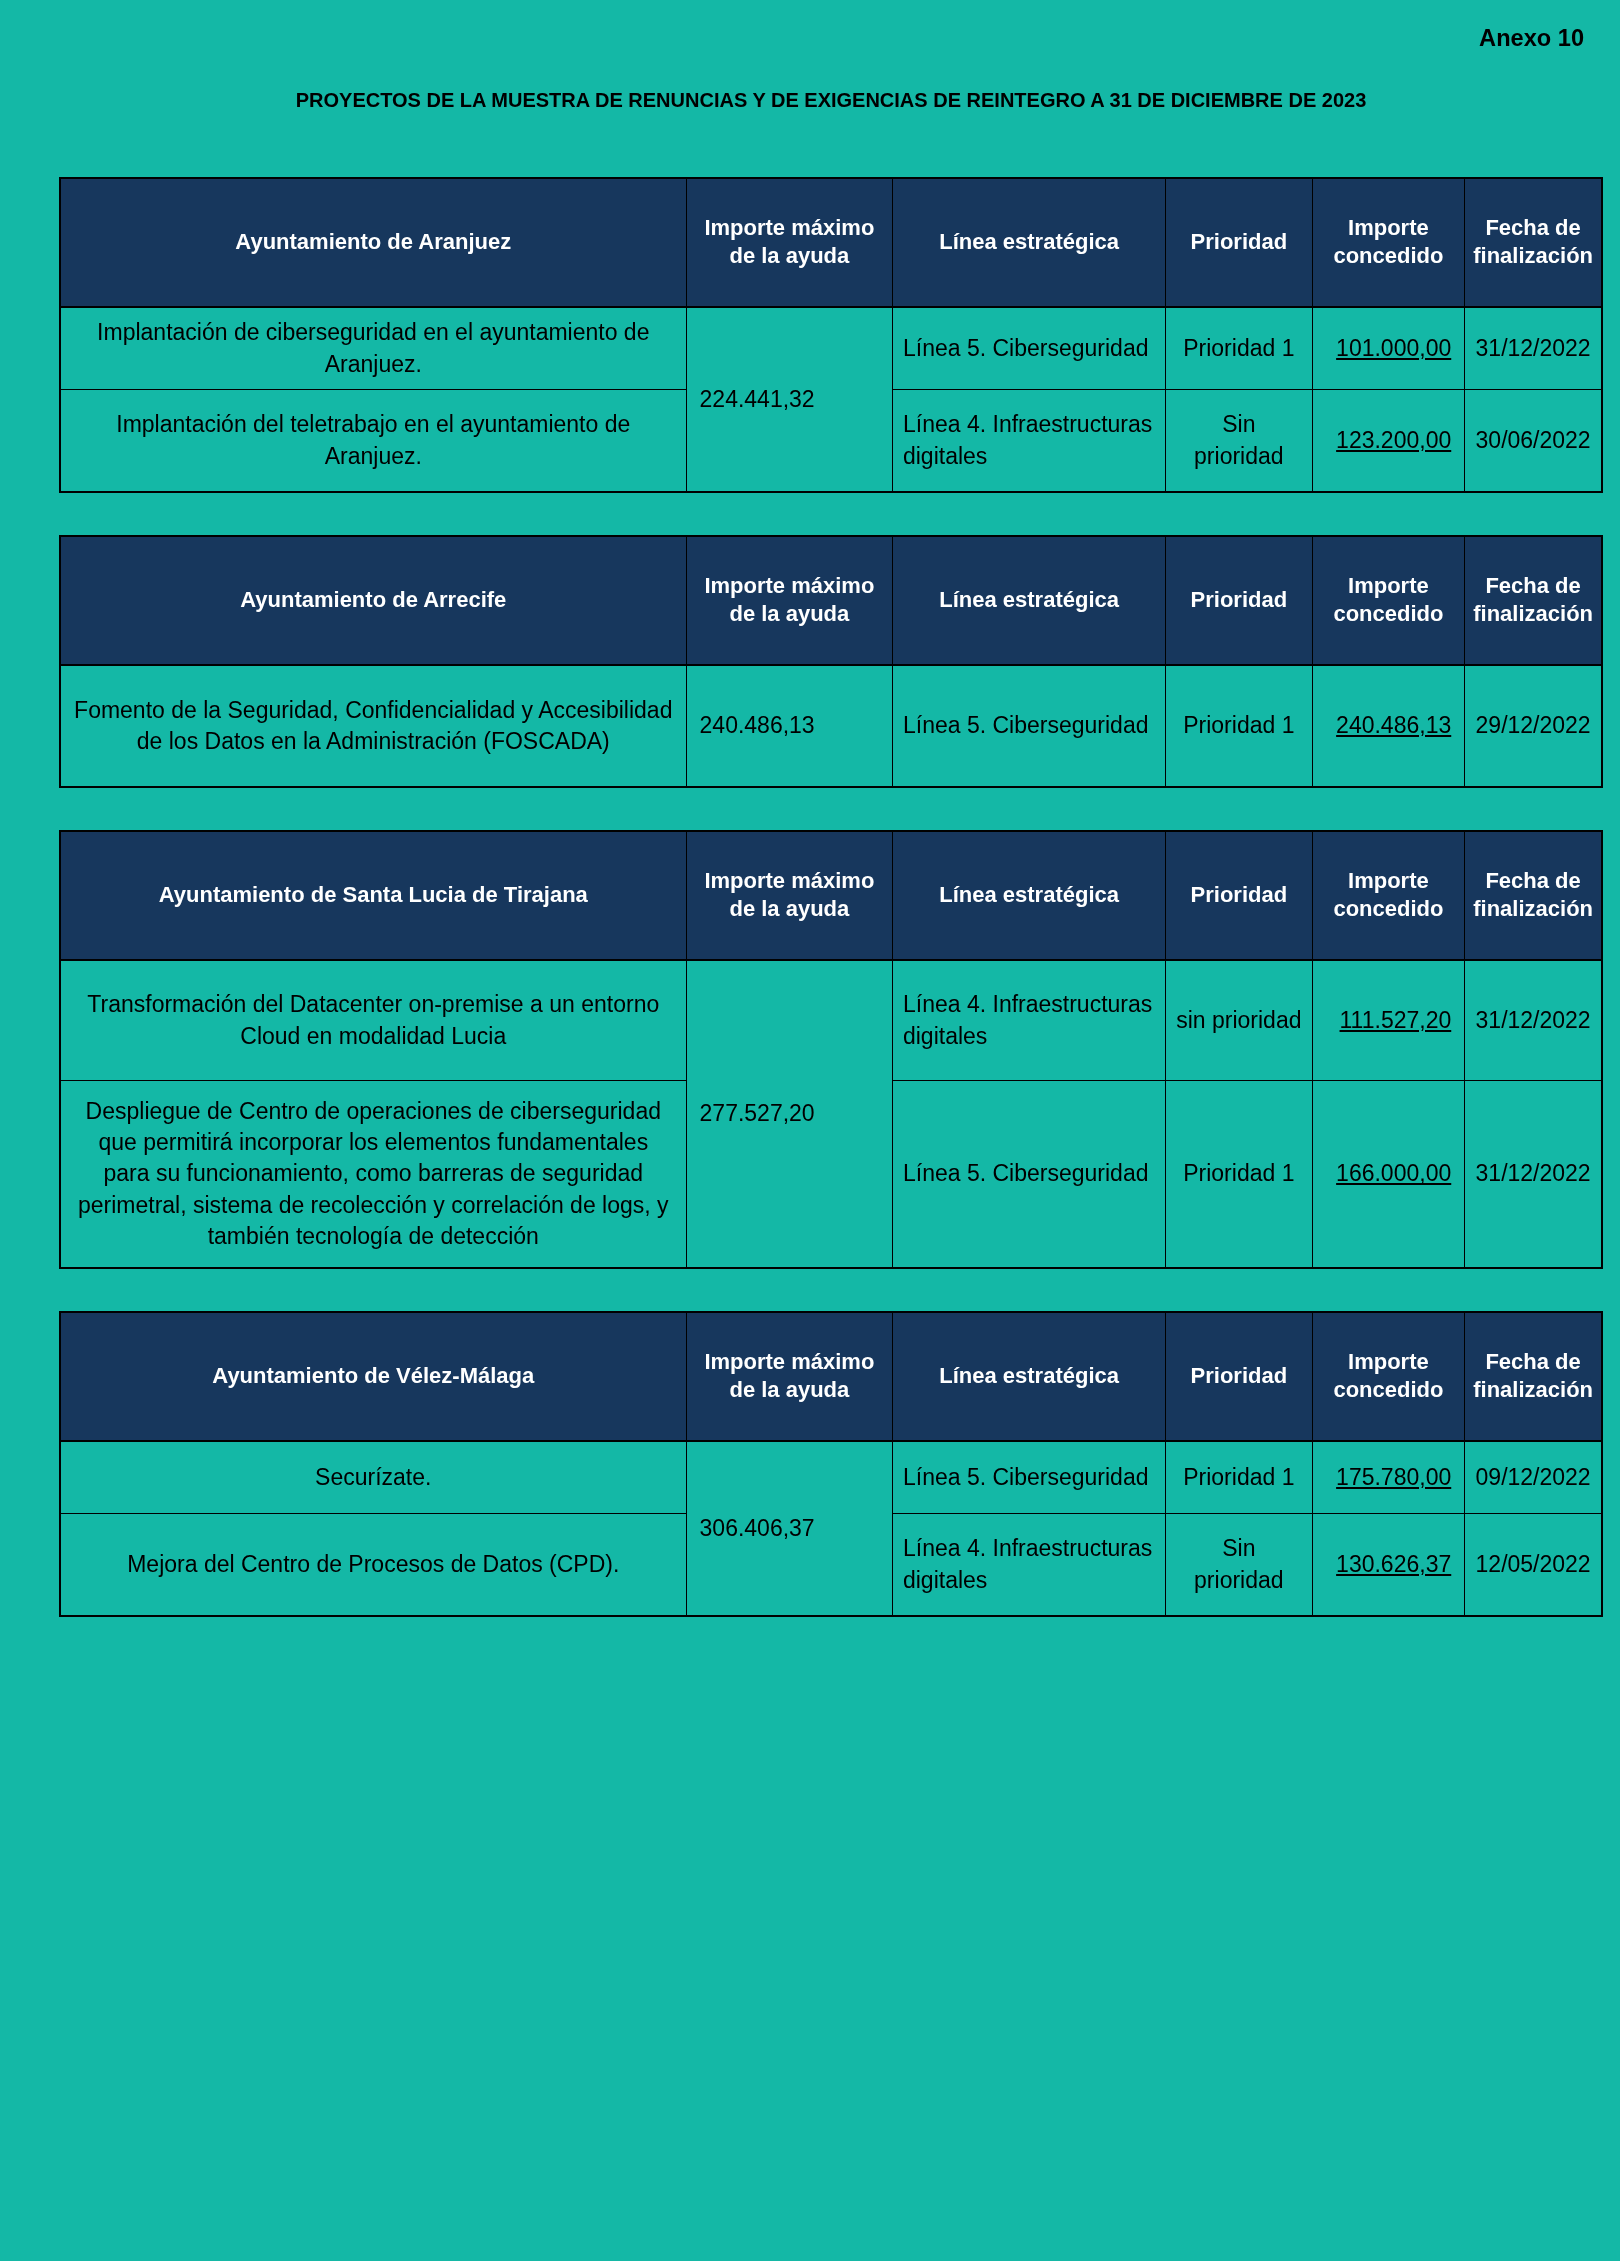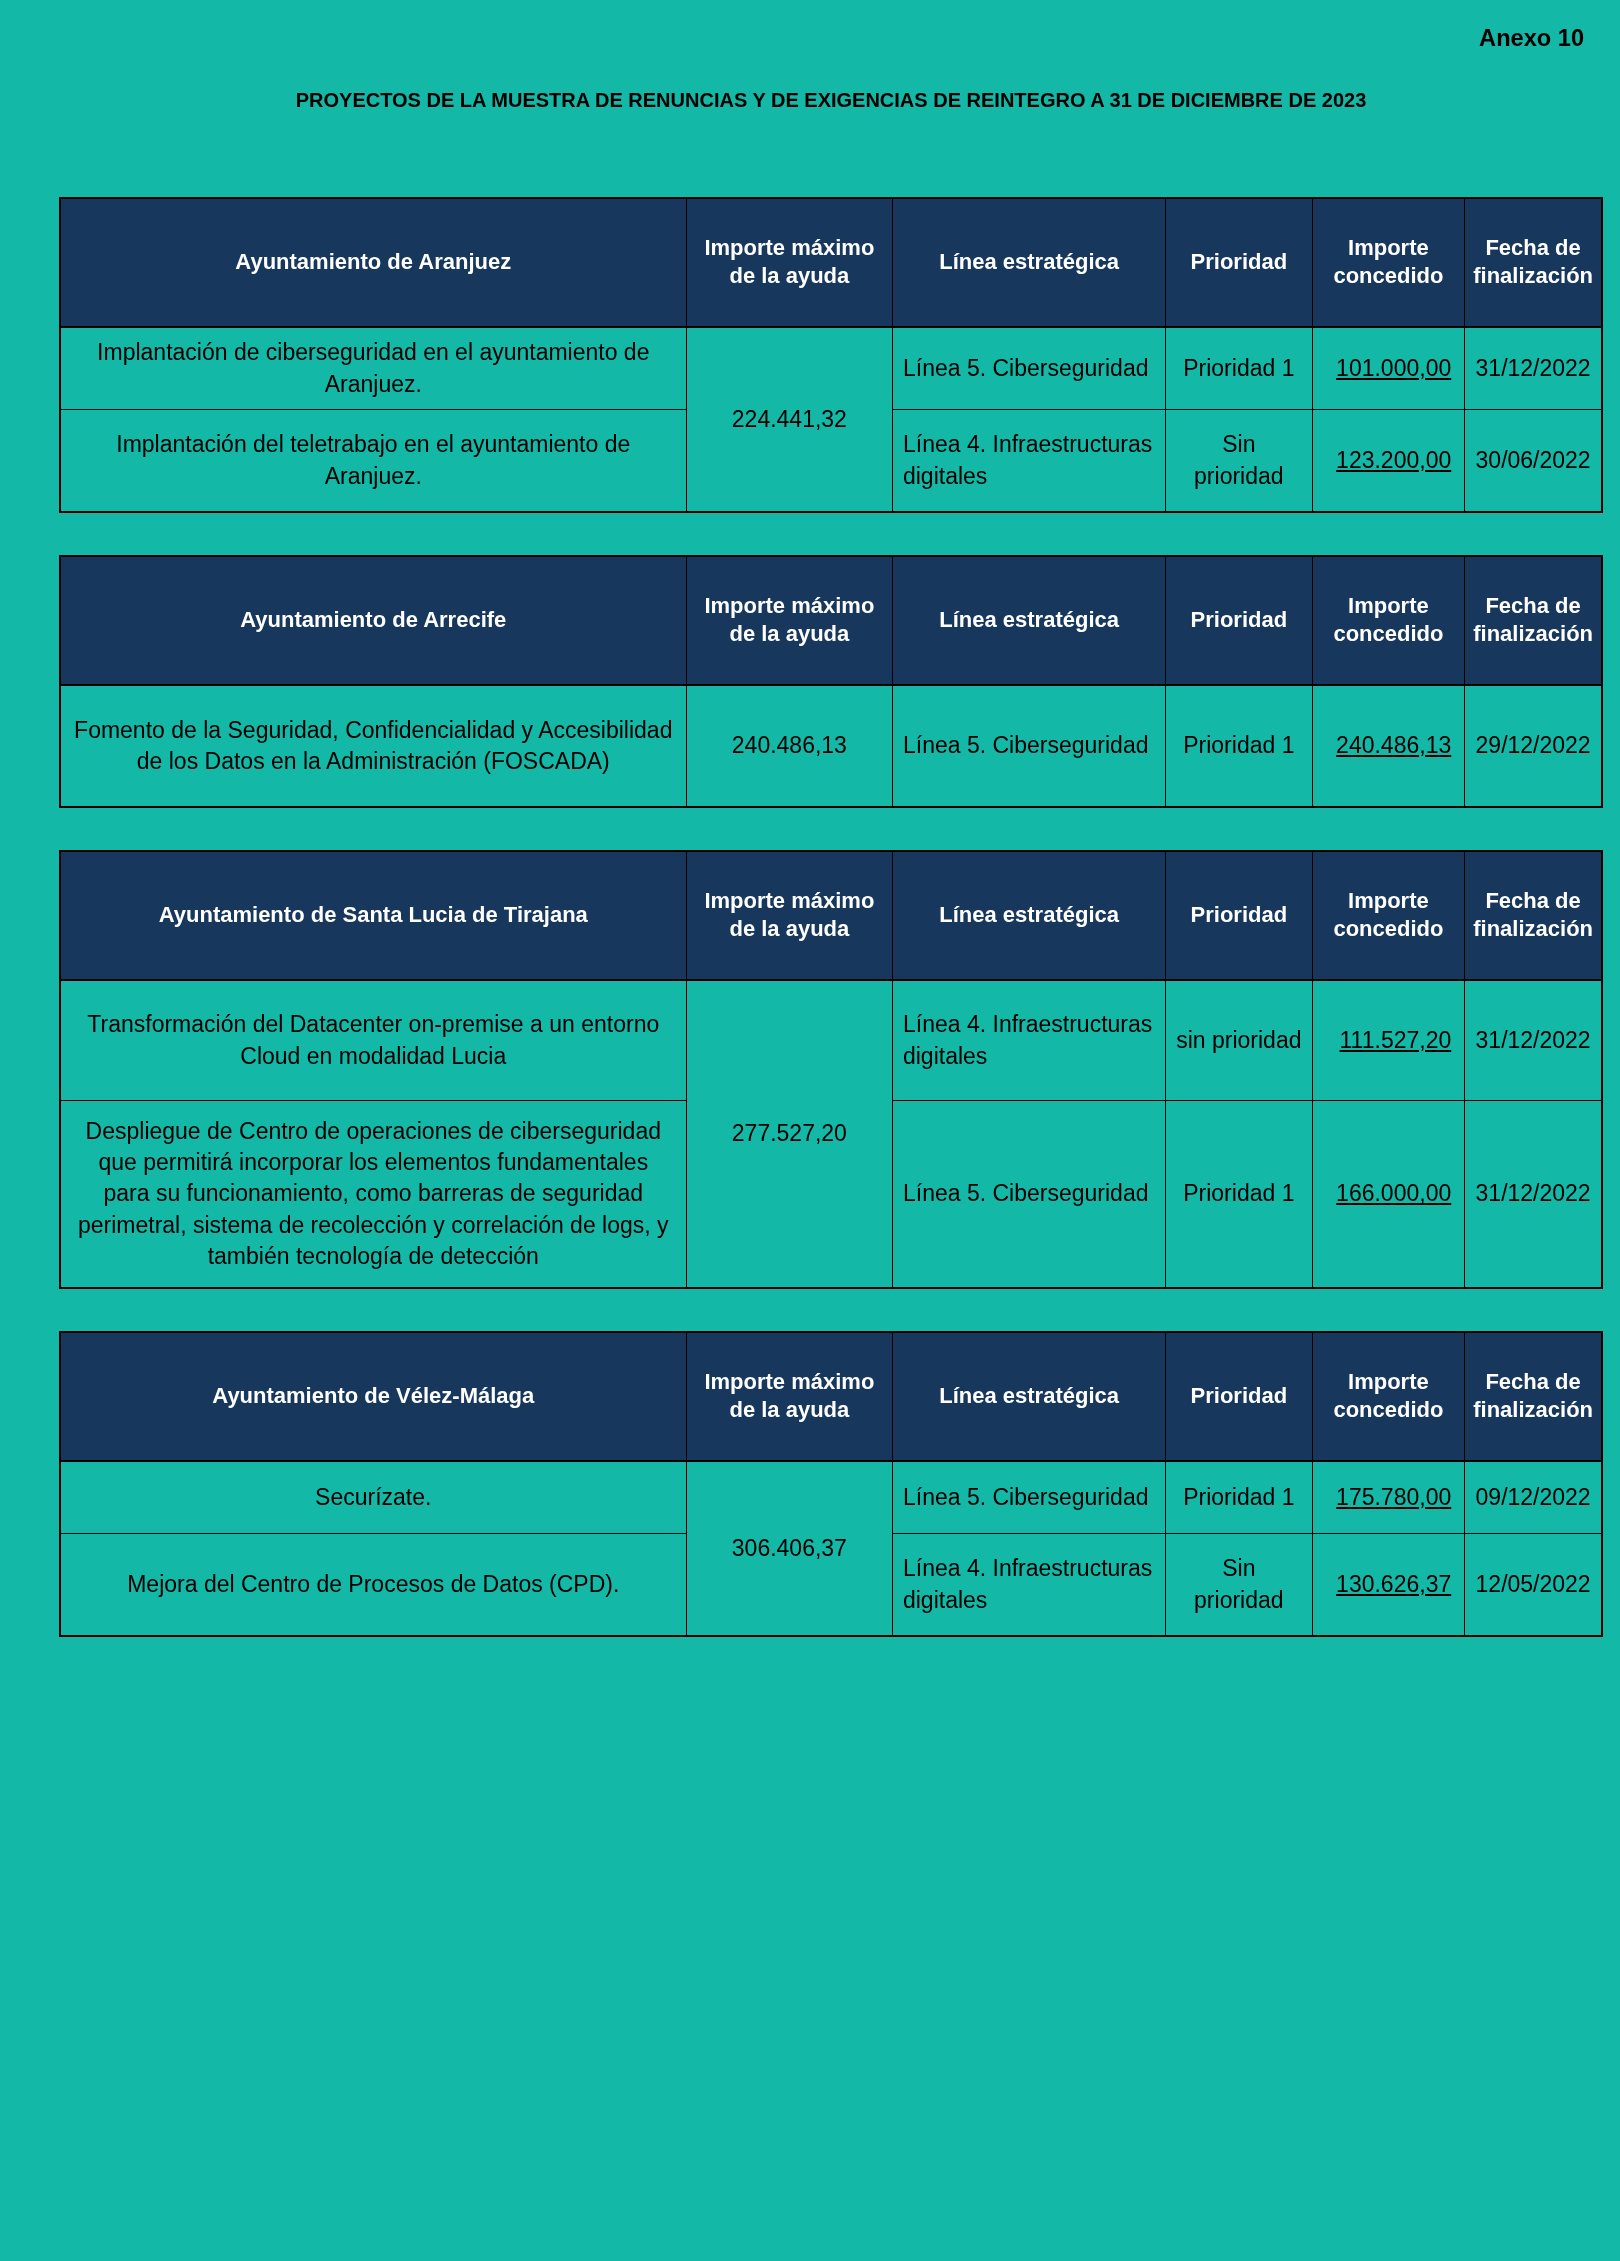--- a/index.html
+++ b/index.html
@@ -32,40 +32,40 @@
     line-height: 1.30;
   }
   .tbl {
     width: 100%;
     border-collapse: collapse;
     table-layout: fixed;
     border: 2.4px solid #000000;
     font-size: 23px;
     line-height: 1.36;
   }
-  .tbl-first { margin-top: 84px; }
+  .tbl-first { margin-top: 64px; }
   .tbl-next  { margin-top: 42px; }
   .tbl th, .tbl td {
     border: 1.6px solid #000000;
     vertical-align: middle;
     overflow: hidden;
   }
   .tbl thead tr { height: 129px; }
   .tbl thead th {
     background: #17375D;
     color: #ffffff;
     font-weight: bold;
     font-size: 22px;
     text-align: center;
     padding: 3.3px 4.9px;
     border-bottom: 2.4px solid #000000;
     line-height: 1.3;
   }
   td.project   { text-align: center;  padding: 8.1px 11.4px; }
-  td.max-aid   { text-align: center; padding: 8.1px 13px; }
+  td.max-aid   { text-align: left; padding: 8.1px 13px; }
   td.line      { text-align: left;  padding: 8.1px 9.8px; }
   td.priority  { text-align: center; padding: 8.1px 9.8px; }
   td.granted   { text-align: right; padding: 8.1px 13px; text-decoration: underline; }
   td.end-date  { text-align: center; padding: 8.1px 6.5px; }
 </style>
 </head>
 <body>
 
 <div class="page">
 

